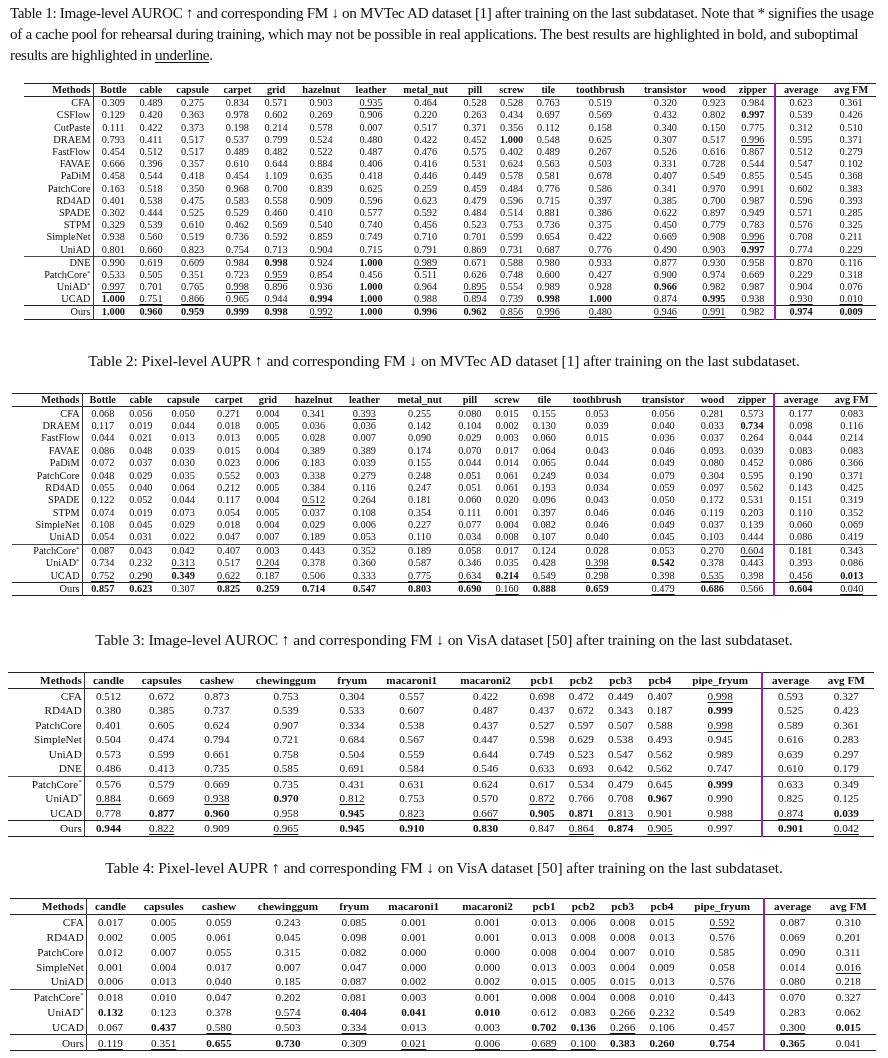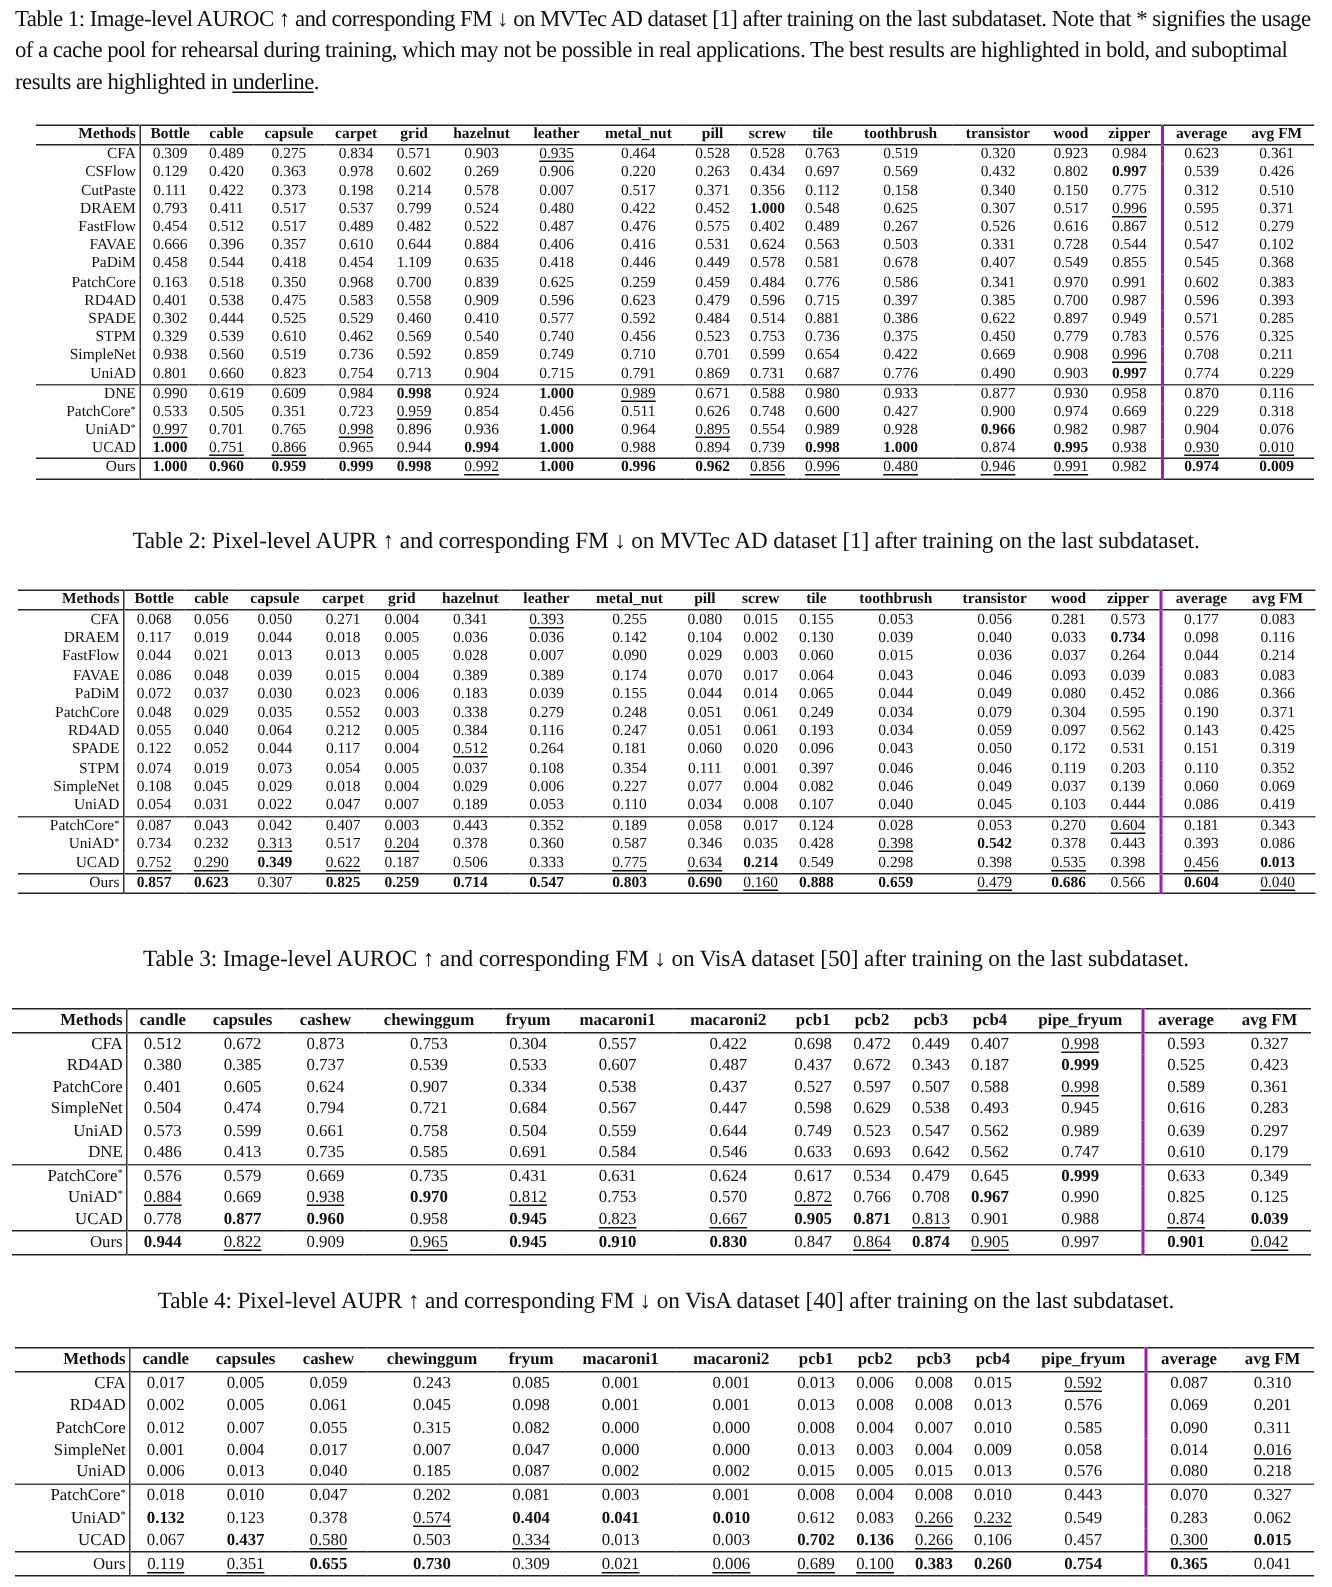--- a/index.html
+++ b/index.html
@@ -934,21 +934,21 @@
         <td><span class="u">0.864</span></td>
         <td><span class="b">0.874</span></td>
         <td><span class="u">0.905</span></td>
         <td><span>0.997</span></td>
         <td class="avg"><span class="b">0.901</span></td>
         <td><span class="u">0.042</span></td>
       </tr>
     </tbody>
   </table>
 
-<div class="caption capc" style="top:859px;">Table 4: Pixel-level AUPR ↑ and corresponding FM ↓ on VisA dataset [40] after training on the last subdataset.</div>
+<div class="caption capc" style="top:859px;">Table 4: Pixel-level AUPR ↑ and corresponding FM ↓ on VisA dataset [50] after training on the last subdataset.</div>
 <table id="t4">
     <thead>
       <tr>
         <th class="m">Methods</th>
         <th>candle</th>
         <th>capsules</th>
         <th>cashew</th>
         <th>chewinggum</th>
         <th>fryum</th>
         <th>macaroni1</th>

